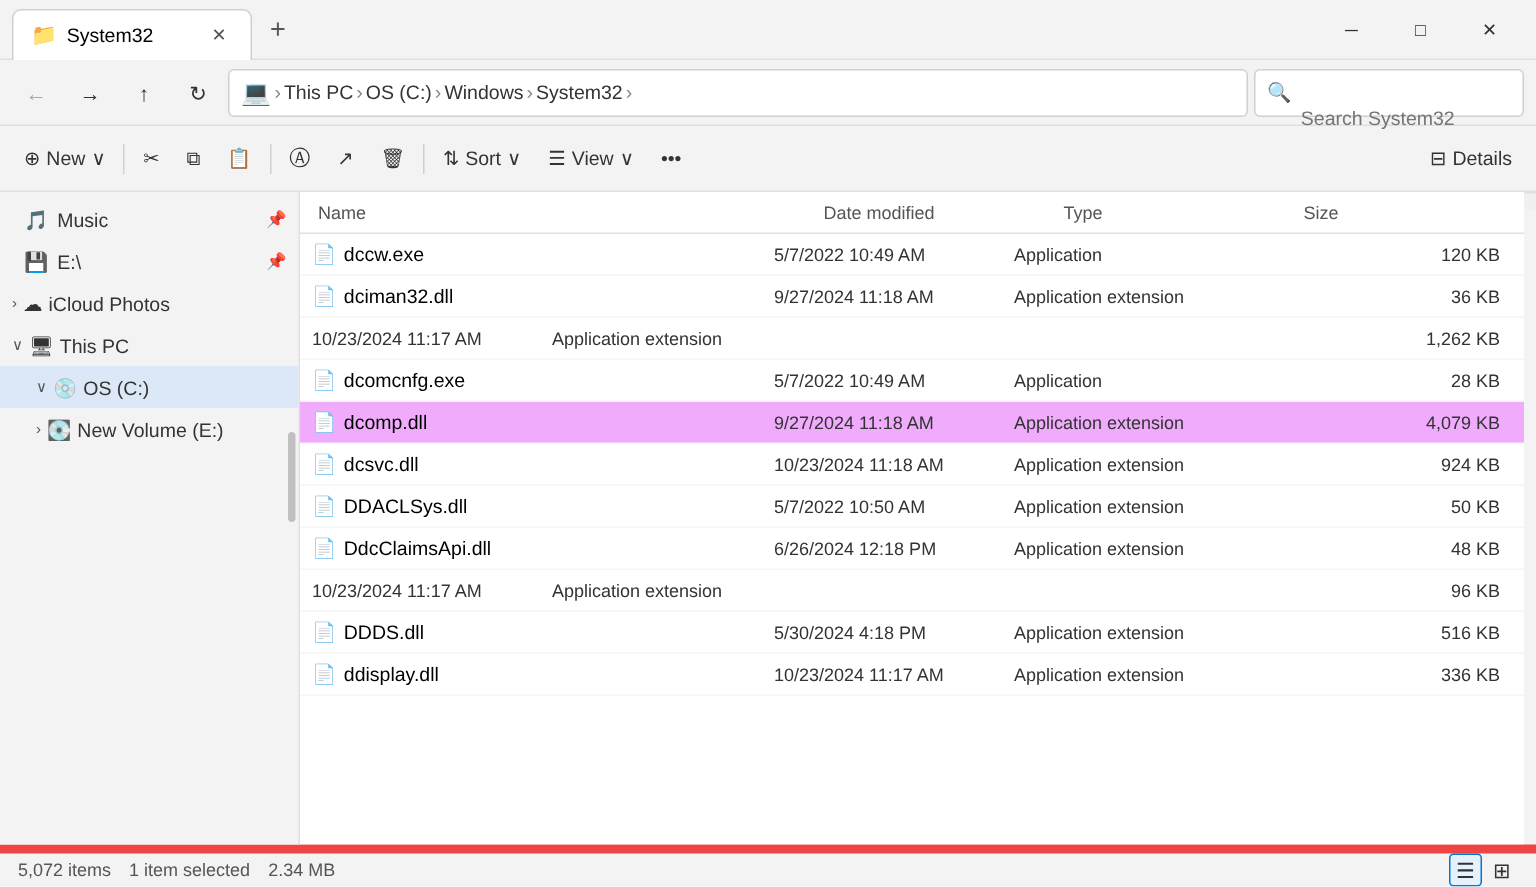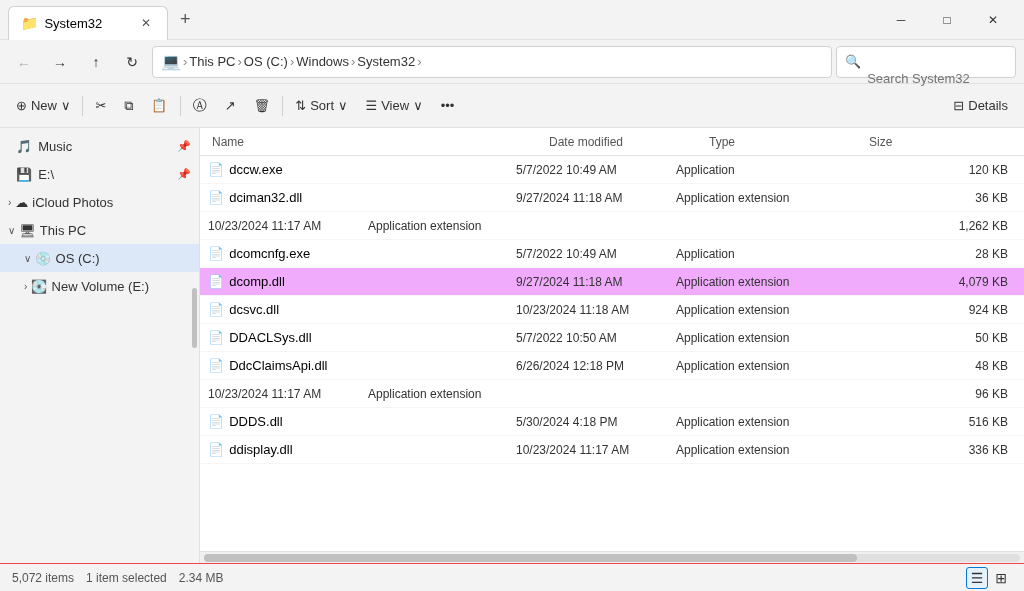--- a/index.html
+++ b/index.html
@@ -132,21 +132,21 @@
     }
     .file-row.selected { background: #f0abfc; }
     .file-name { flex: 0 0 308px; overflow: hidden; text-overflow: ellipsis; white-space: nowrap; }
     .file-modified { flex: 0 0 160px; color: #333; font-size: 12px; }
     .file-type { flex: 0 0 160px; color: #333; font-size: 12px; }
     .file-size { flex: 1; color: #333; font-size: 12px; text-align: right; padding-right: 8px; }
 
     
     .status-bar {
       display: flex; align-items: center; justify-content: space-between;
-      height: 28px; background: #f3f3f3; border-top: 1px solid #ef4444;
+      height: 28px; background: #f3f3f3; border-top: 6px solid #ef4444;
       padding: 0 12px; font-size: 12px; color: #555;
     }
     .status-left { display: flex; gap: 12px; }
     .status-right { display: flex; gap: 2px; }
     .view-toggle-btn {
       background: none; border: 1px solid transparent; cursor: pointer;
       padding: 2px 4px; border-radius: 3px; font-size: 14px; color: #333;
     }
     .view-toggle-btn.active { border-color: #0078d4; background: #e5f1fb; }
 
@@ -293,21 +293,21 @@
 
     <div class="sidebar-expand" style="padding-left:24px;">
       <span class="expand-arrow">›</span>
       <span>💽</span>
       <span>New Volume (E:)</span>
     </div>
 
     <div style="position:absolute; right:2px; top:160px; width:5px; height:60px; background:#c0c0c0; border-radius:3px;"></div>
   </div>
 
-  <div style="flex:1; display:flex; flex-direction:column; overflow:hidden;">
+  <div style="flex:1; display:flex; flex-direction:row; overflow:hidden;">
     <div class="file-list">
 
       <div class="file-list-header">
         <div class="col-name">Name</div>
         <div class="col-modified">Date modified</div>
         <div class="col-type">Type</div>
         <div class="col-size">Size</div>
       </div>
 
       <div id="file-rows-container">

